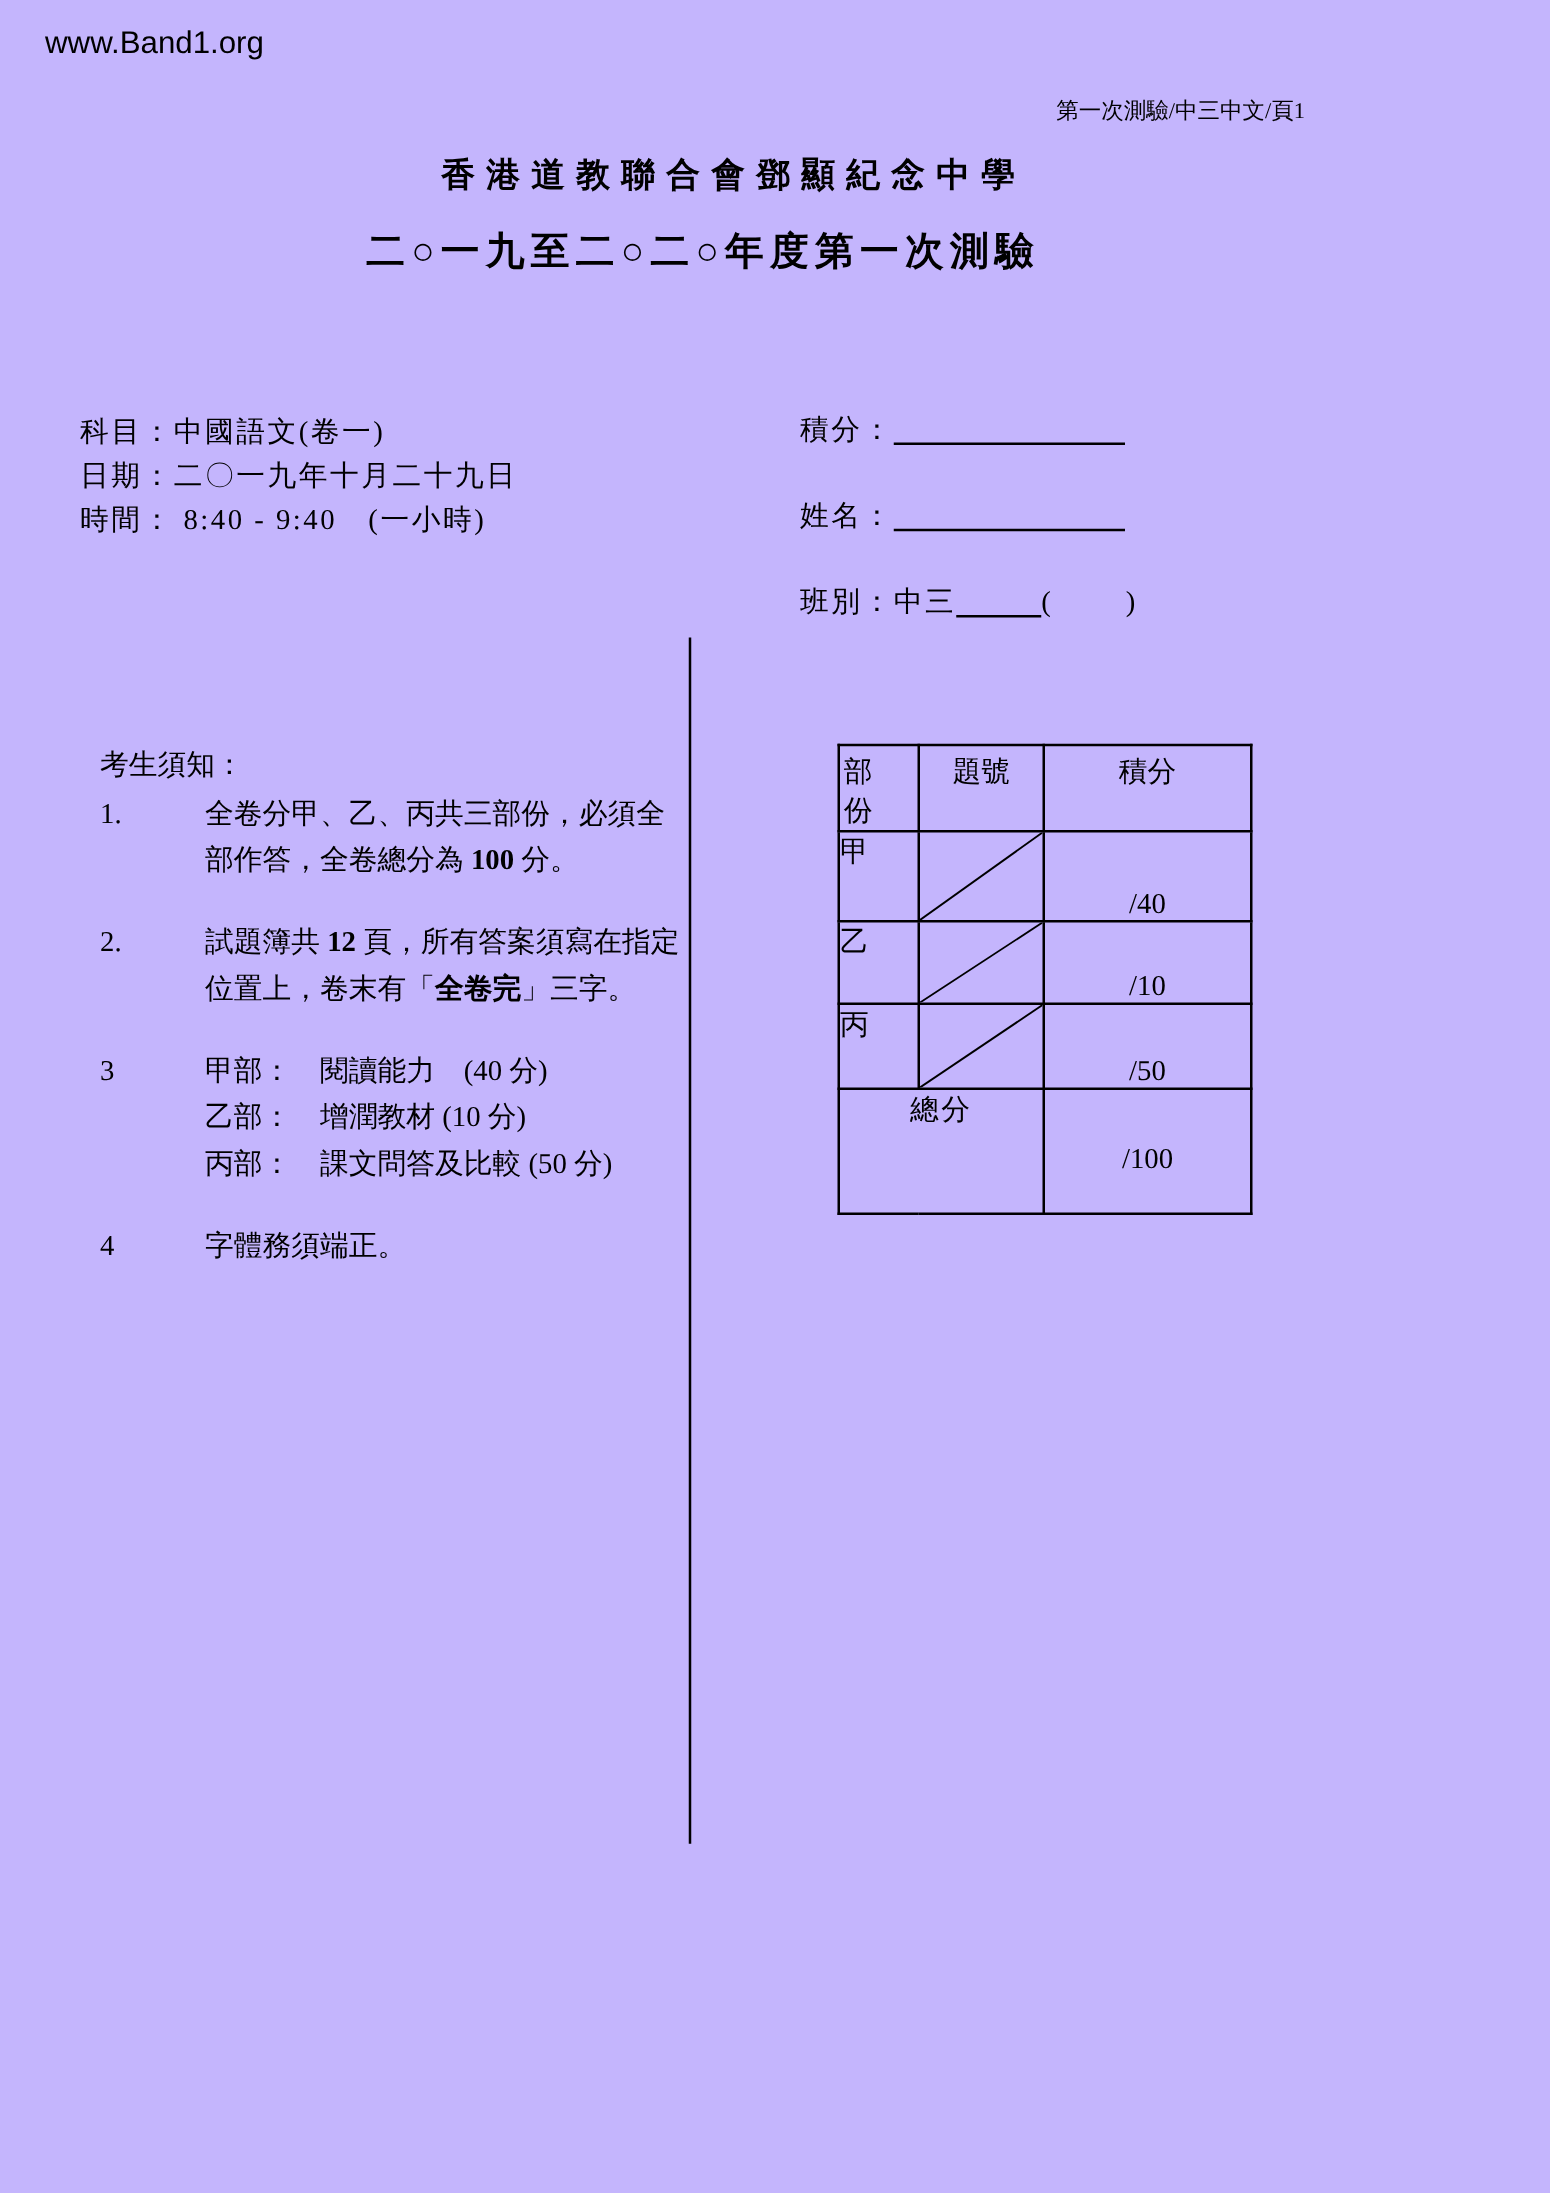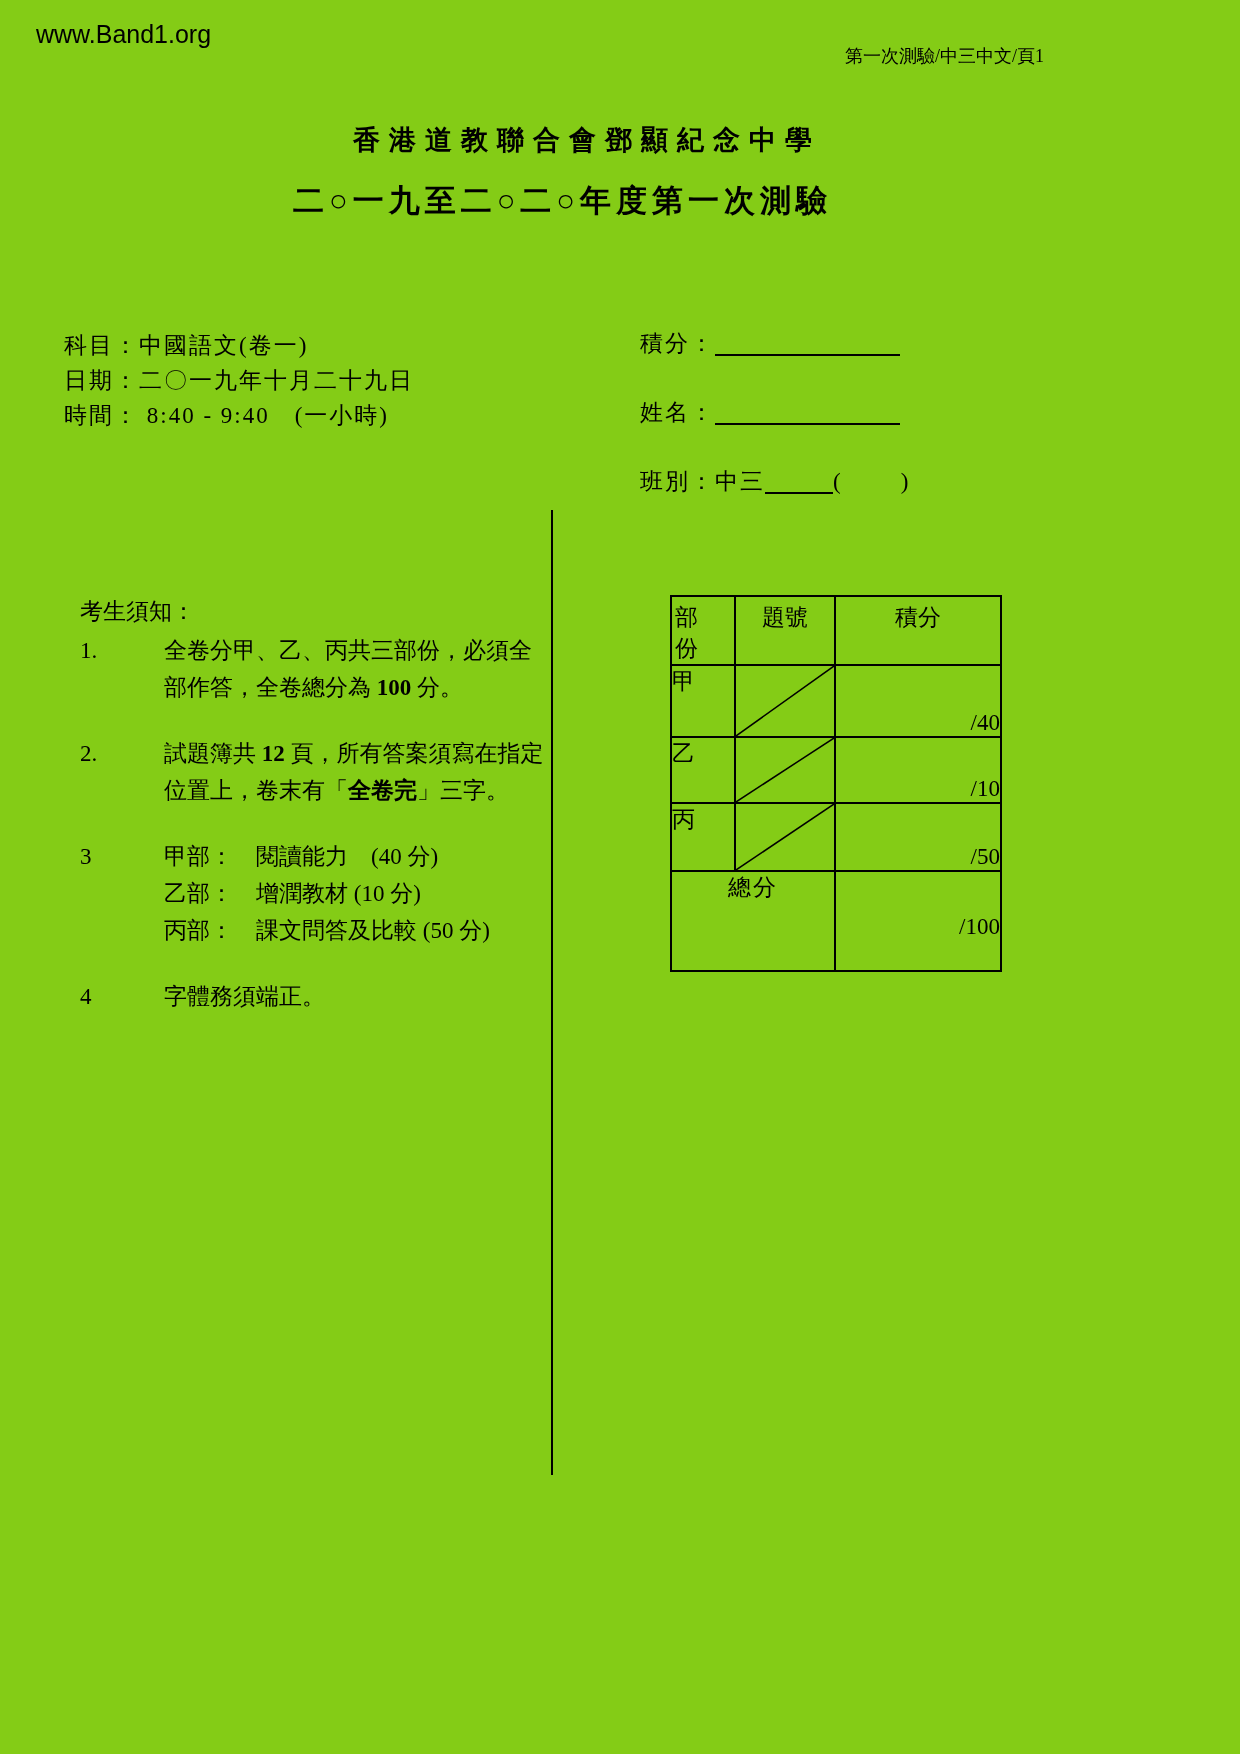--- a/index.html
+++ b/index.html
@@ -1,34 +1,34 @@
 <!DOCTYPE html>
 <html><head>
 <meta charset="utf-8">
 <style>
   * { box-sizing: border-box; }
   html, body { margin: 0; padding: 0; background: #ffffff; }
   .page {
     position: relative;
     width: 1240px;
     height: 1754px;
-    background: #84cc16;
+    background: #c4b5fd;
     color: #000000;
     font-family: "Liberation Serif", "DejaVu Serif", serif;
     overflow: hidden;
   }
   .watermark {
     position: absolute;
     left: 36px; top: 20px;
     font-family: "Liberation Sans", "DejaVu Sans", sans-serif;
     font-size: 25px;
   }
   .header-right {
     position: absolute;
-    top: 44px; right: 196px;
+    top: 76px; right: 196px;
     font-size: 18px;
   }
   .title {
     position: absolute;
     top: 110px; left: 0;
     width: 1150px;
     margin: 12px;
     text-align: center;
     font-size: 27px;
     font-weight: bold;
@@ -103,21 +103,21 @@
   .hdr .hdr-first .narrow { width: 1.2em; line-height: 31px; }
   .sec-cell {
     vertical-align: top;
     text-align: left;
     padding: 5px 0 0 9px;
   }
   .diag-cell { position: relative; padding: 0; }
   .diag-cell svg { position: absolute; left: 0; top: 0; width: 100%; height: 100%; display: block; }
   .score-cell {
     vertical-align: bottom;
-    text-align: right;
+    text-align: center;
     padding: 0 10px 6px 0;
   }
   .row-a td { height: 72px; }
   .row-b td { height: 66px; }
   .row-c td { height: 68px; }
   .row-total td { height: 100px; }
   .total-label-cell {
     vertical-align: top;
     text-align: center;
     padding-top: 8px;

